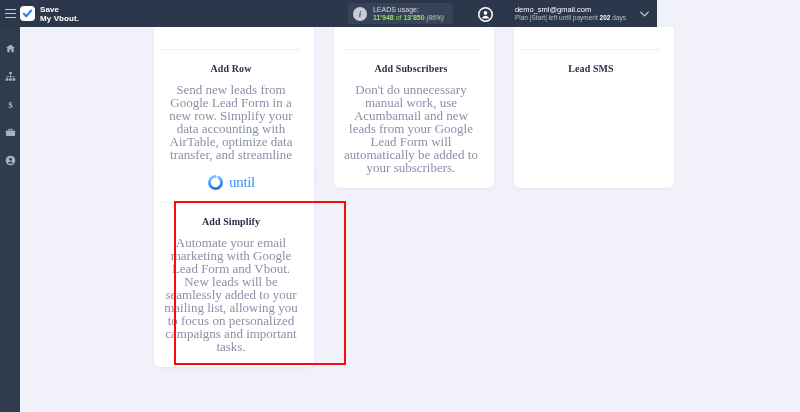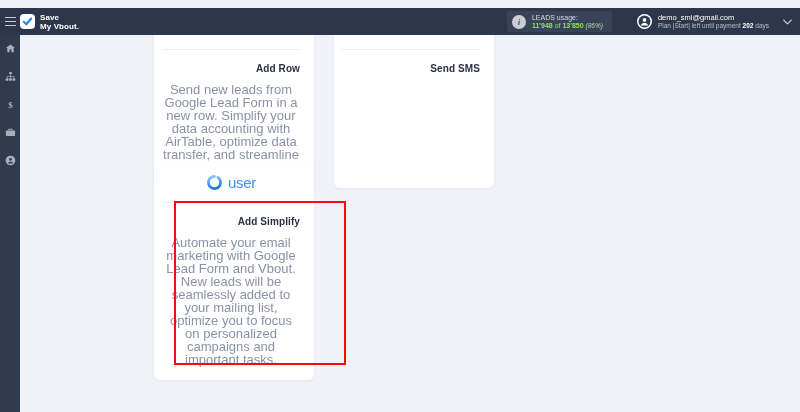--- a/index.html
+++ b/index.html
@@ -6,22 +6,22 @@
   html, body {
     width: 800px; height: 412px;
     overflow: hidden;
     font-family: "Liberation Sans", sans-serif;
     background: #f1f1fa;
   }
   #app { position: relative; width: 800px; height: 412px; }
 
   
   #header {
-    position: absolute; top: 8px; left: 0;
-    width: 800px; height: 27px;
+    position: absolute; top: 0; left: 0;
+    width: 657px; height: 27px;
     background: #2d374b;
     z-index: 30;
     display: flex; align-items: center;
   }
   .hamburger {
     width: 20px; height: 27px;
     display: flex; flex-direction: column; justify-content: center;
     align-items: center; gap: 3px;
     cursor: pointer; flex: 0 0 auto;
   }
@@ -50,21 +50,21 @@
     color: #4a5568; font-size: 9px; font-weight: 700; font-style: italic;
     display: flex; align-items: center; justify-content: center;
     font-family: "Liberation Serif", serif; flex: 0 0 auto;
   }
   .leads-txt { line-height: 1; }
   .leads-label { color: #d8dce3; font-size: 7px; display: block; white-space: nowrap; }
   .leads-value { color: #8fe06a; font-size: 7px; font-weight: 700; display: block; white-space: nowrap; margin-top: 1px; }
   .leads-value em { color: #b9d6a8; font-size: 6.5px; font-weight: 400; }
   .leads-value .of { color: #8fe06a; font-weight: 400; }
 
-  .account { display: flex; align-items: center; gap: 6px; margin-right: 14px; padding-left: 15px; }
+  .account { display: flex; align-items: flex-end; gap: 22px; margin-right: 14px; padding-left: 15px; }
   .avatar {
     width: 15px; height: 15px; border-radius: 50%; background: #ffffff;
     display: flex; align-items: center; justify-content: center; flex: 0 0 auto;
   }
   .acct-txt { line-height: 1; }
   .acct-email { color: #ffffff; font-size: 7.5px; display: block; white-space: nowrap; }
   .acct-plan { color: #b9bfcb; font-size: 6.5px; display: block; margin-top: 2px; white-space: nowrap; }
   .acct-plan b { color: #ffffff; font-weight: 700; }
   .chev { color: #c3c8d2; font-size: 9px; margin-right: 8px; cursor: pointer; }
 
@@ -93,21 +93,21 @@
 
   .card-row {
     position: absolute; display: flex; gap: 20px;
     left: 134px;
   }
   .card {
     width: 160px; background: #ffffff;
     border-radius: 6px;
     box-shadow: 0 1px 3px rgba(80,80,130,0.07);
     padding: 0 14px 14px 8px;
-    display: flex; flex-direction: column; align-items: flex-end;
+    display: flex; flex-direction: column; align-items: center; font-family: Liberation Serif, serif;
   }
   .card-logo-area {
     height: 40px; width: 100%;
     display: flex; align-items: center; justify-content: center;
   }
   .card-divider { width: 100%; height: 1px; background: #eeeef5; }
   .card-title {
     font-size: 10px; font-weight: 700; color: #2b2f4a;
     margin-top: 13px; text-align: center; letter-spacing: .1px;
   }
@@ -234,46 +234,52 @@
 
     <div class="card-row" id="row-top">
 
       <div class="card">
         <div class="card-logo-area"></div>
         <div class="card-divider"></div>
         <div class="card-title">Add Row</div>
         <div class="card-desc">Send new leads from Google Lead Form in a new row. Simplify your data accounting with AirTable, optimize data transfer, and streamline your workflow.</div>
       </div>
 
-
       <div class="card">
         <div class="card-logo-area"></div>
         <div class="card-divider"></div>
-        <div class="card-title">Send SMS</div>
+        <div class="card-title">Add Subscribers</div>
+        <div class="card-desc">Don't do unnecessary manual work, use Acumbamail and new leads from your Google Lead Form will automatically be added to your subscribers.</div>
+      </div>
+
+      <div class="card">
+        <div class="card-logo-area"></div>
+        <div class="card-divider"></div>
+        <div class="card-title">Lead SMS</div>
       </div>
     </div>
 
     <div class="card-row" id="row-second">
       <div class="card">
         <div class="card-logo-area">
           <div class="vbout-logo">
             <svg width="17" height="17" viewBox="0 0 32 32" aria-hidden="true">
               <defs>
                 <linearGradient id="vbg" x1="1" y1="0" x2="0" y2="1">
                   <stop offset="0%" stop-color="#9fd4fb"></stop>
                   <stop offset="55%" stop-color="#3b93f7"></stop>
                   <stop offset="100%" stop-color="#1763d8"></stop>
                 </linearGradient>
               </defs>
               <circle cx="16" cy="16" r="11.5" fill="none" stroke="url(#vbg)" stroke-width="5" stroke-linecap="round" stroke-dasharray="64 100" transform="rotate(-58 16 16)"></circle>
             </svg>
-            <span class="vbout-word">user</span>
+            <span class="vbout-word">until</span>
           </div>
         </div>
         <div class="card-divider"></div>
         <div class="card-title">Add Simplify</div>
-        <div class="card-desc">Automate your email marketing with Google Lead Form and Vbout. New leads will be seamlessly added to your mailing list, optimize you to focus on personalized campaigns and important tasks.</div>
+        <div class="card-desc">Automate your email marketing with Google Lead Form and Vbout. New leads will be seamlessly added to your mailing list, allowing you to focus on personalized campaigns and important tasks.</div>
       </div>
     </div>
 
     <div class="highlight-box"></div>
   </div>
 </div>
 
 </body></html>

